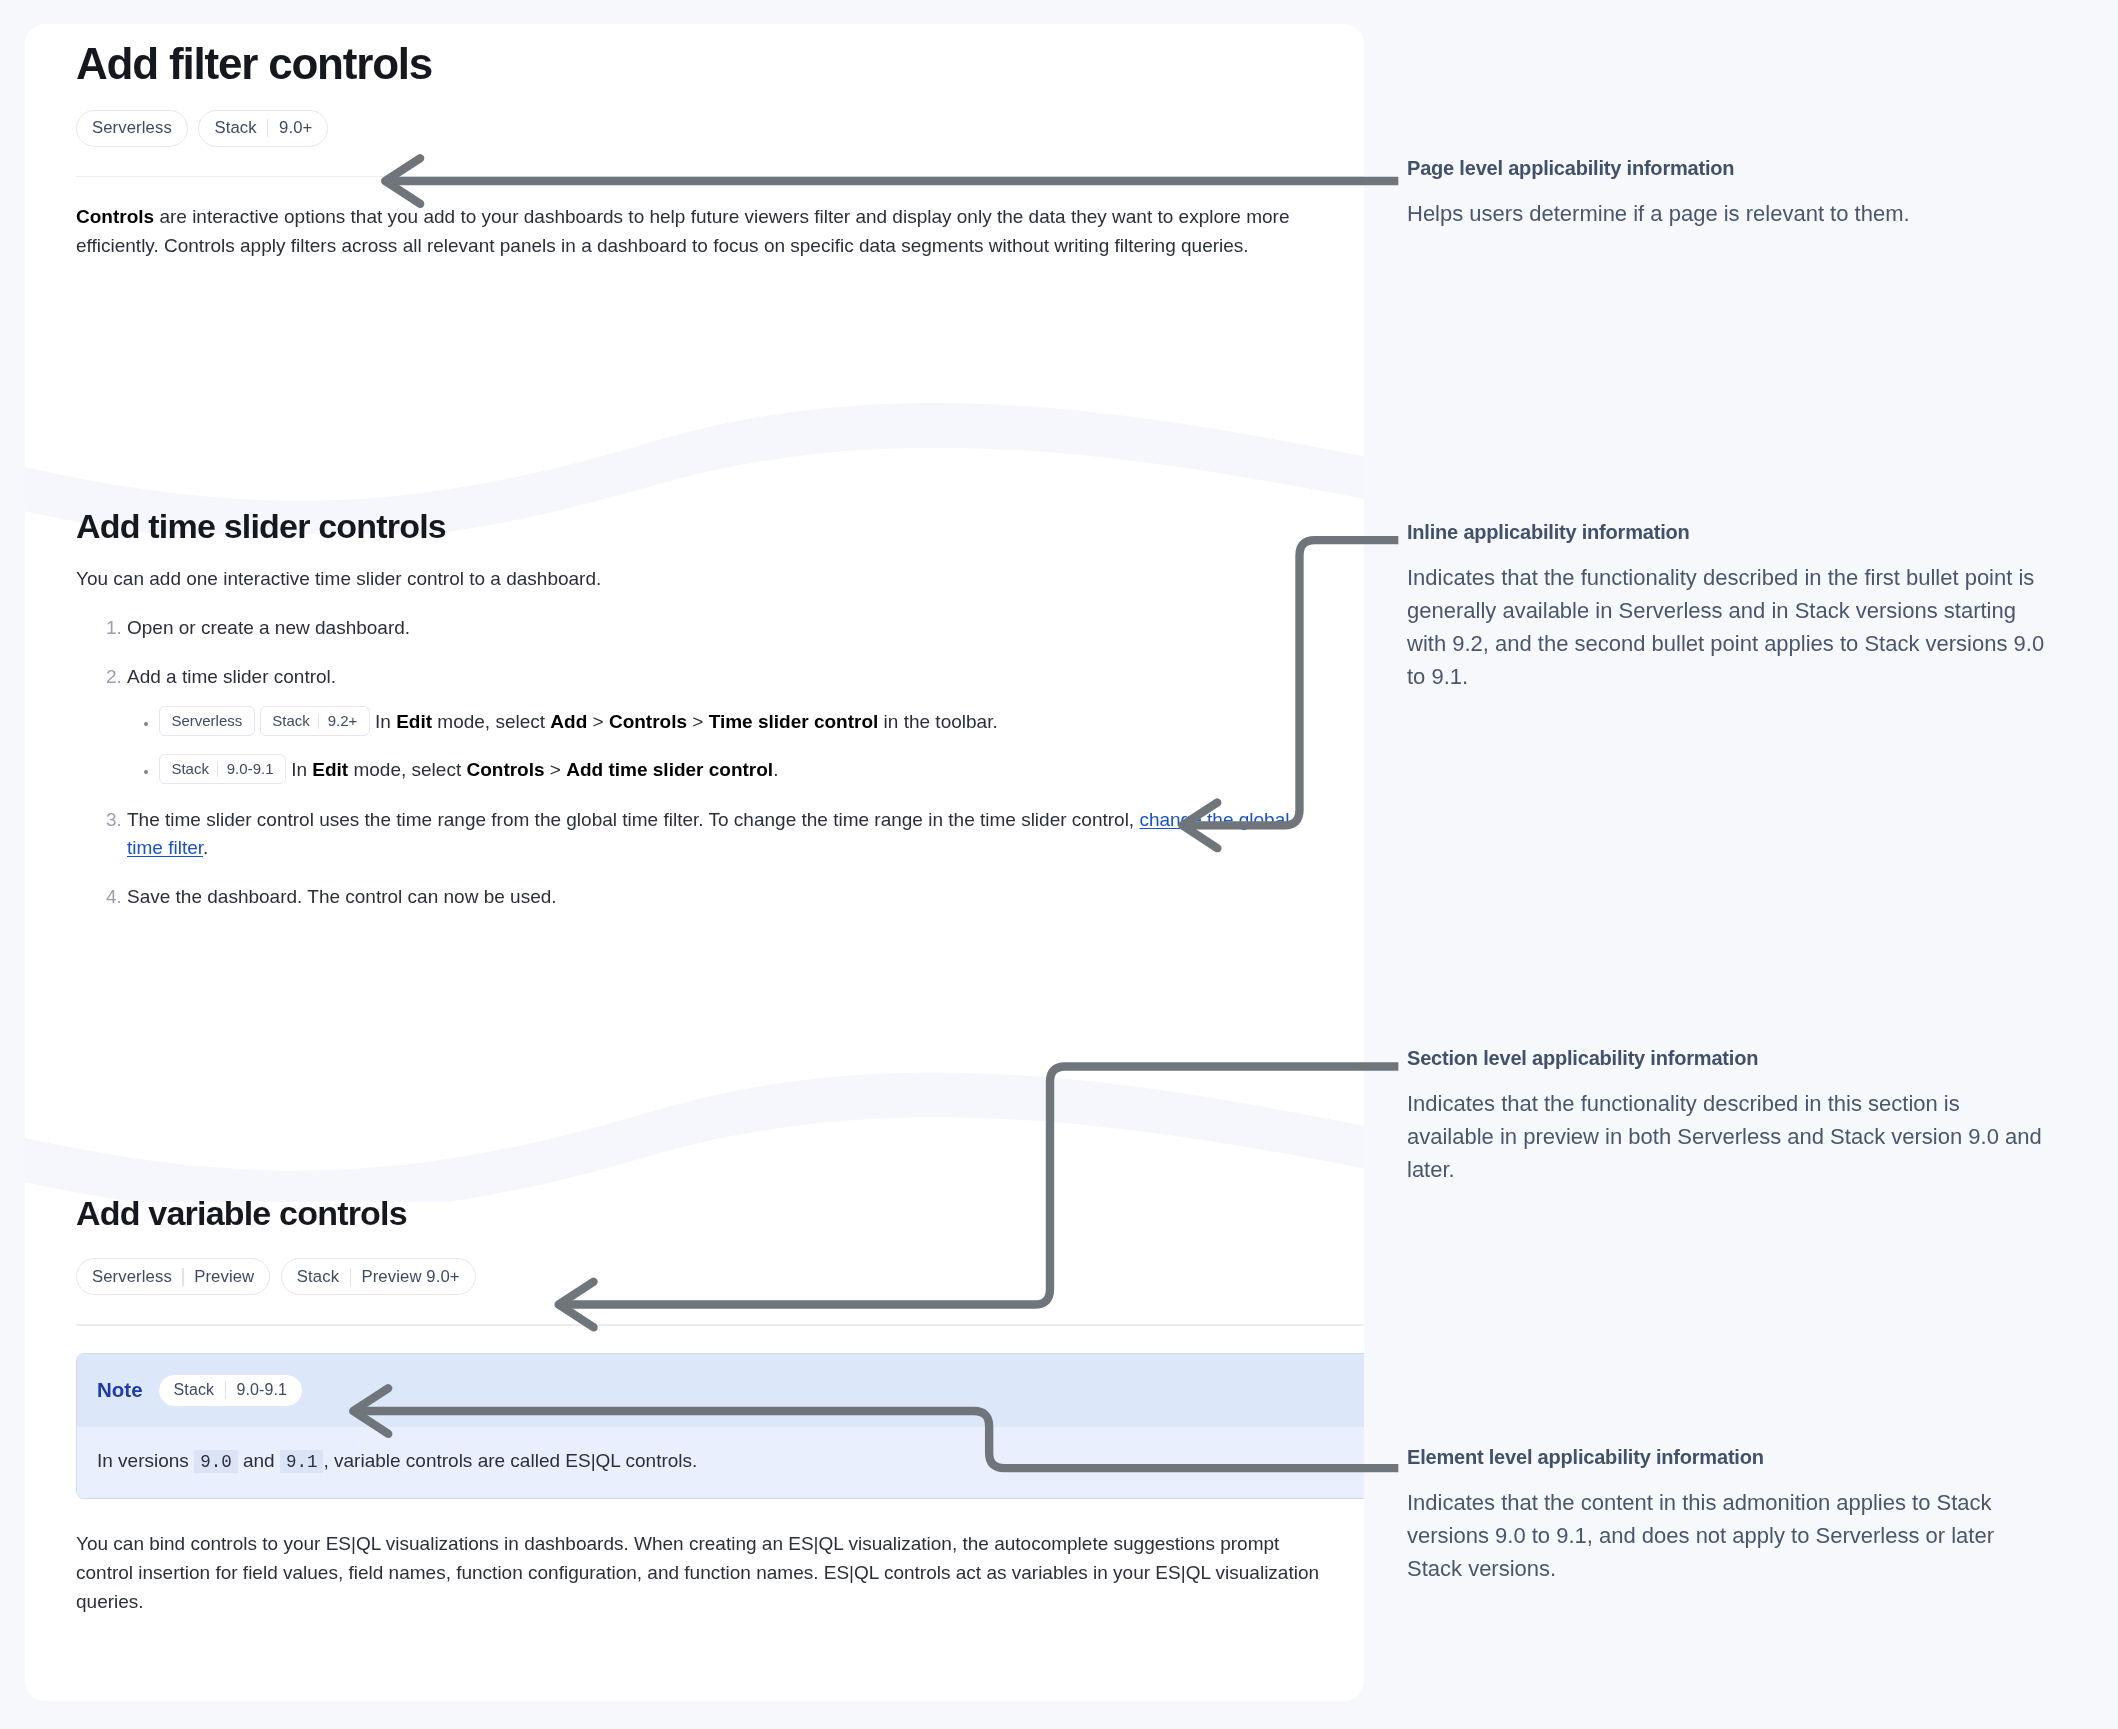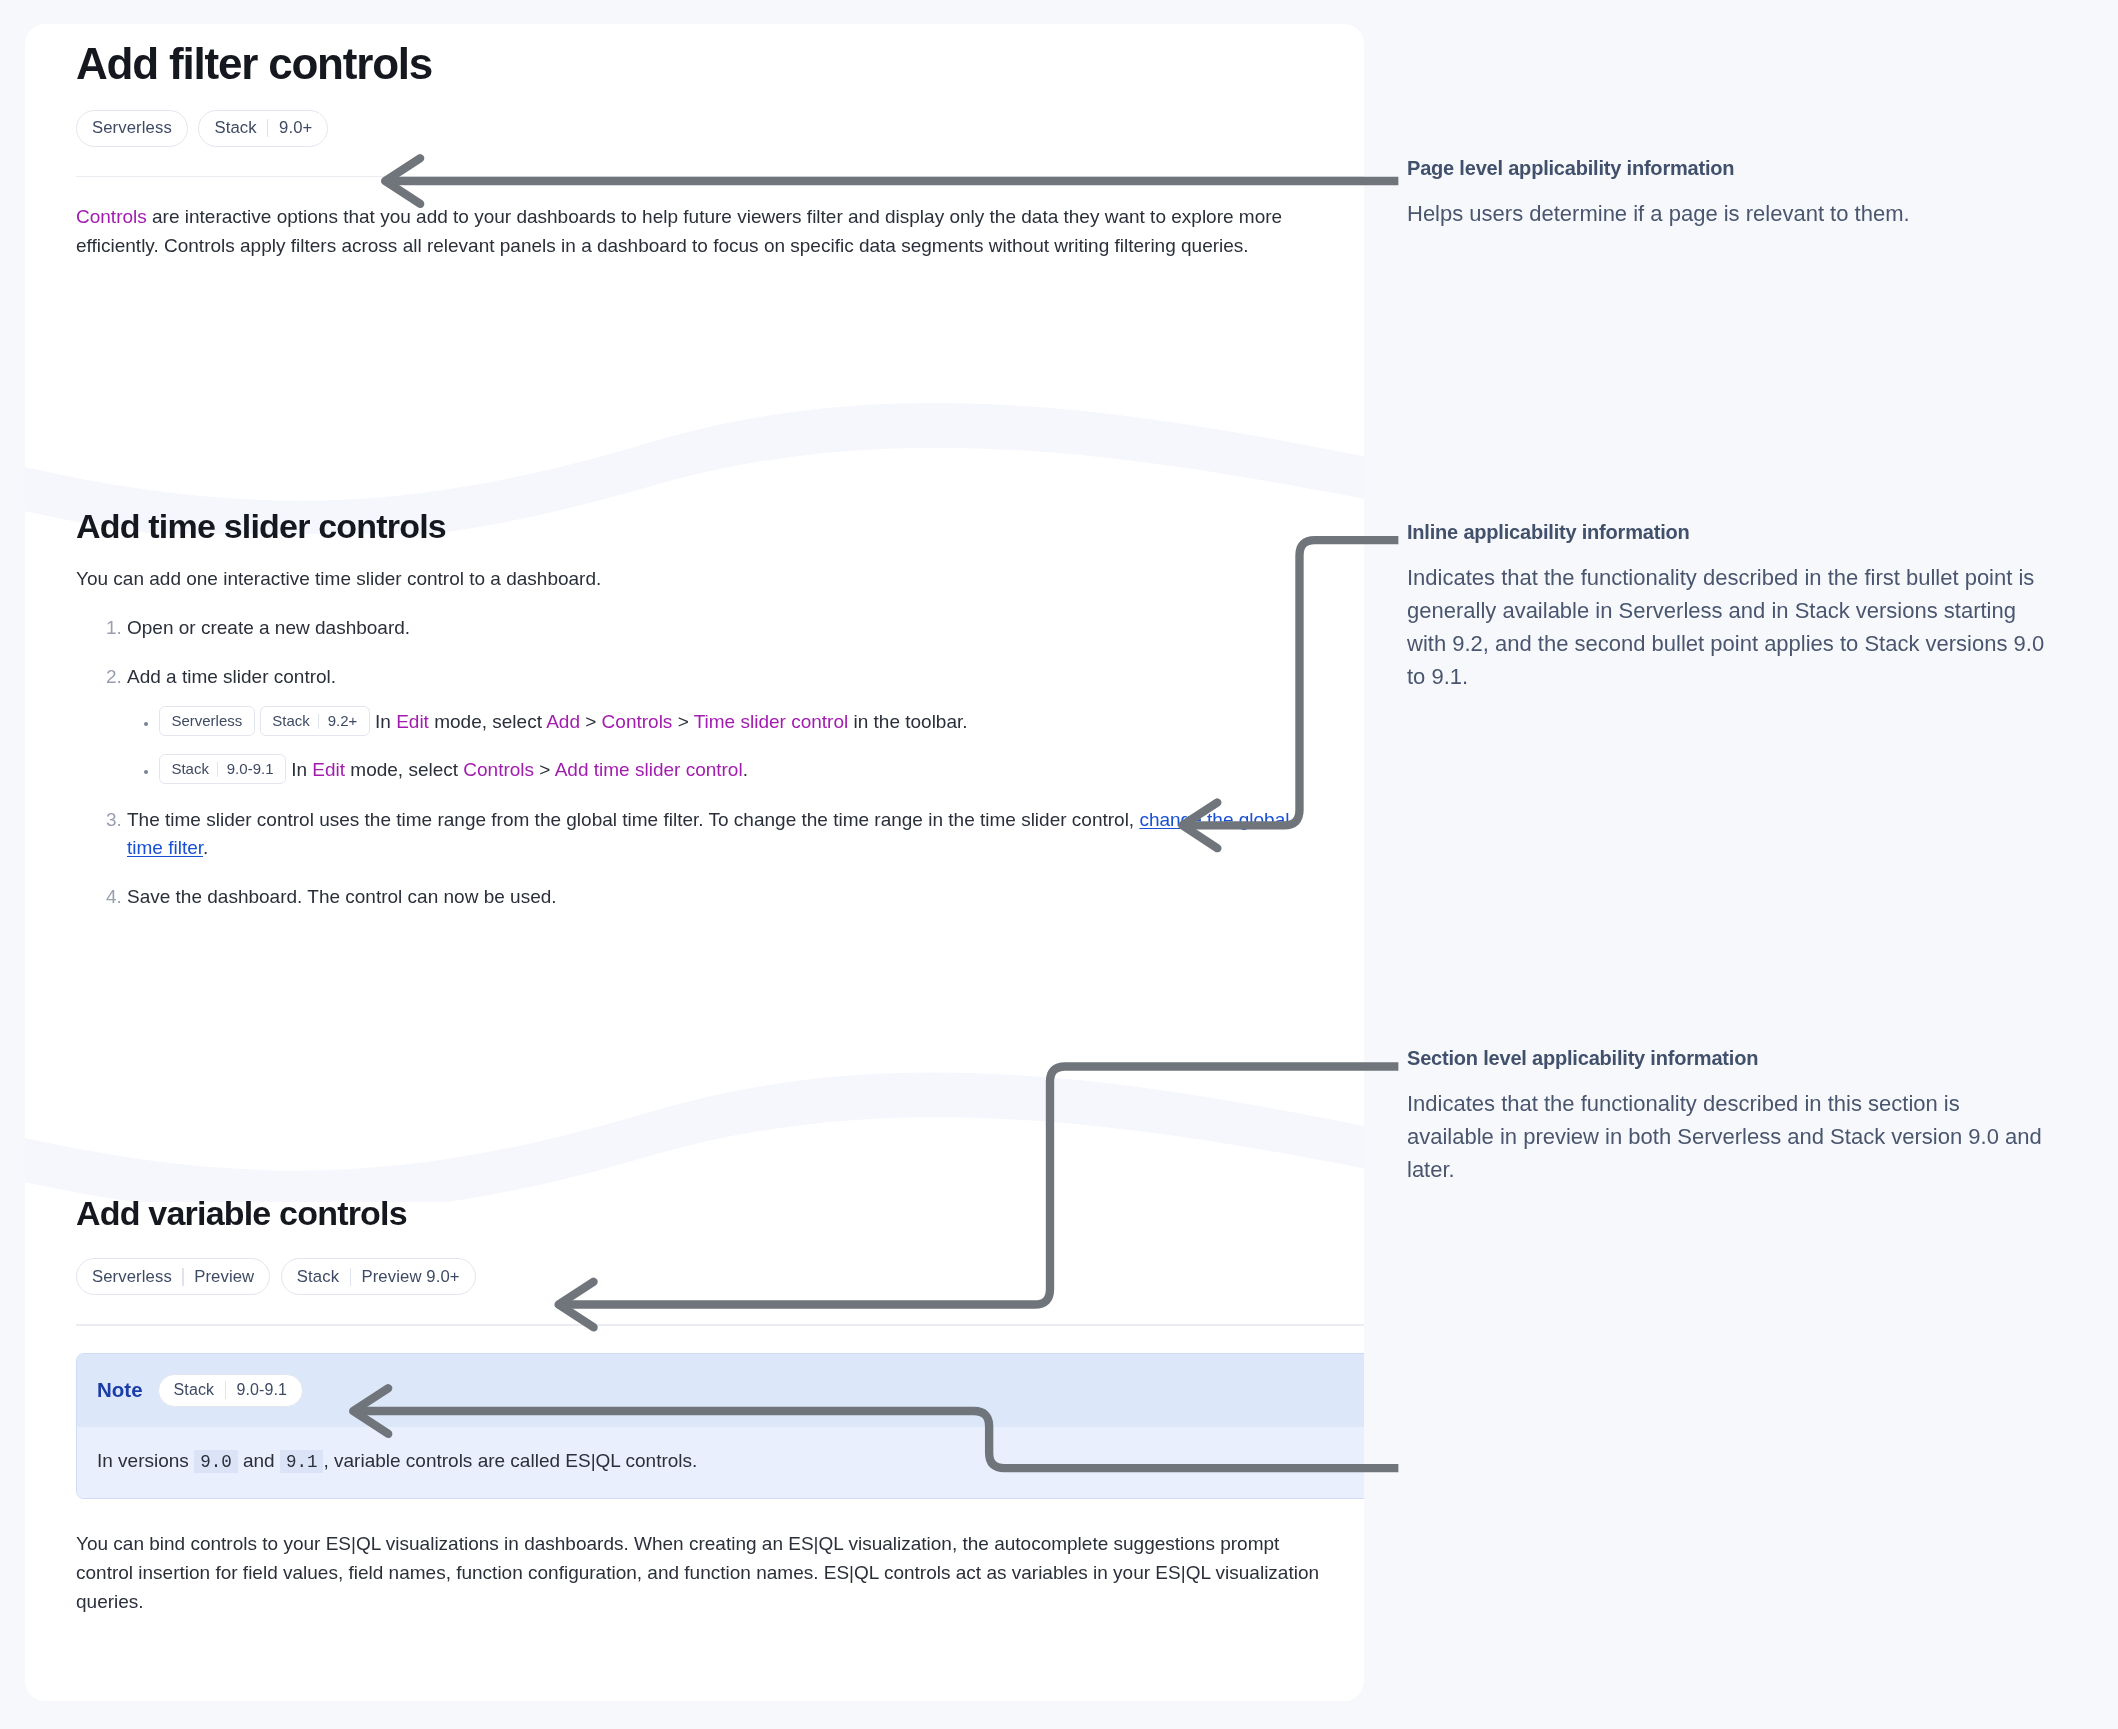--- a/index.html
+++ b/index.html
@@ -142,21 +142,21 @@
     margin: 0;
   }
 
   
   p.body, li.body, .body {
     font-size: 19px;
     line-height: 1.52;
     color: #2a2f3a;
     margin: 0;
   }
-  .body b, b { font-weight: 400; color: #a21caf; }
+  .body b, b { font-weight: 700; color: #000000; }
   a.link {
     color: #1750d4;
     text-decoration: underline;
     text-underline-offset: 2.3px;
   }
 
   ol.steps {
     margin: 16px;
     padding-left: 35px;
     list-style: decimal;
@@ -372,20 +372,24 @@
   <div class="anno" style="top:520px;">
     <p class="anno-title">Inline applicability information</p>
     <p class="anno-text" style="margin-top:16.7px;">Indicates that the functionality described in the first bullet point is generally available in Serverless and in Stack versions starting with 9.2, and the second bullet point applies to Stack versions 9.0 to 9.1.</p>
   </div>
 
   <div class="anno" style="top:1046px;">
     <p class="anno-title">Section level applicability information</p>
     <p class="anno-text" style="margin-top:16.7px;">Indicates that the functionality described in this section is available in preview in both Serverless and Stack version 9.0 and later.</p>
   </div>
 
+  <div class="anno" style="top:1445px;">
+    <p class="anno-title">Element level applicability information</p>
+    <p class="anno-text" style="margin-top:16.7px;">Indicates that the content in this admonition applies to Stack versions 9.0 to 9.1, and does not apply to Serverless or later Stack versions.</p>
+  </div>
 
   <svg id="connectors" viewBox="0 0 2785 2273">
     <g fill="none" stroke="#70757c" stroke-width="11" stroke-linecap="butt" stroke-linejoin="round">
 
       <path d="M1838,238 L512,238"></path>
 
       <path d="M1838,710 L1728,710 Q1708,710 1708,730 L1708,1065 Q1708,1085 1688,1085 L1560,1085"></path>
 
       <path d="M1838,1402 L1400,1402 Q1380,1402 1380,1422 L1380,1695 Q1380,1715 1360,1715 L740,1715"></path>
 

